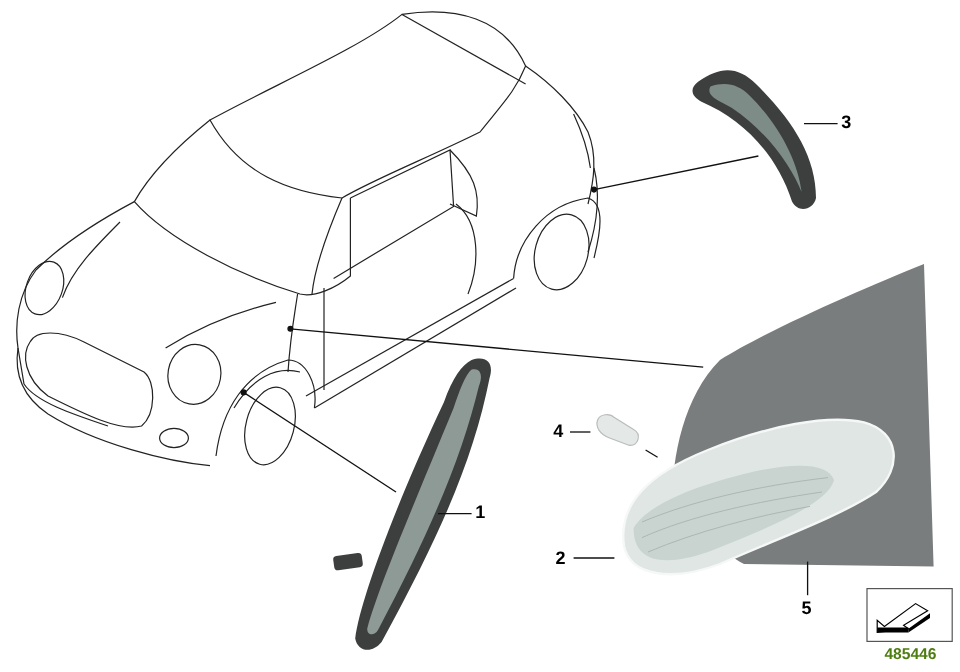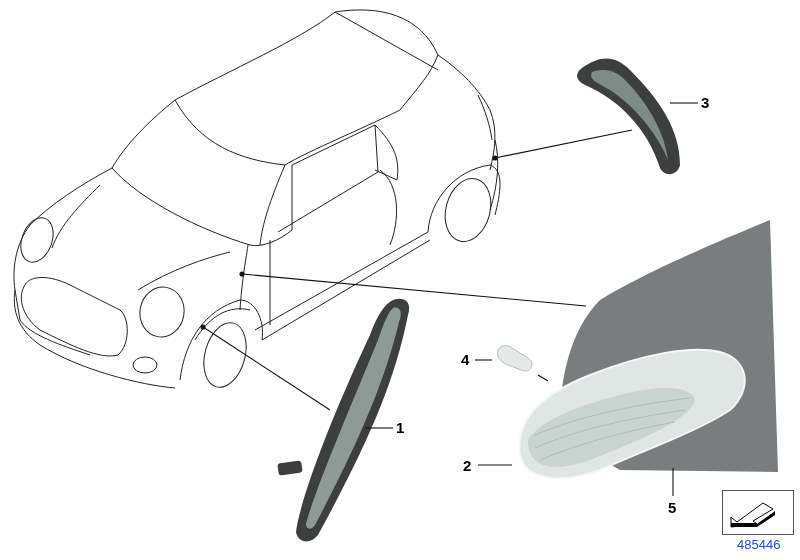--- a/index.html
+++ b/index.html
@@ -1,19 +1,19 @@
 <!DOCTYPE html>
 <html><head>
   <meta charset="utf-8">
   <style>
     html, body { margin: 0; padding: 0; background: #ffffff; }
     body { width: 800px; height: 560px; position: relative; overflow: hidden; font-family: "Liberation Sans", sans-serif; }
     #diagram { position: absolute; left: 0; top: 0; width: 800px; height: 560px; }
     .callout { position: absolute; font-weight: bold; font-size: 15px; color: #000; line-height: 1; }
-    .diagram-id { position: absolute; left: 737px; top: 537px; font-size: 13px; color: #1d4ed8; }
+    .diagram-id { position: absolute; left: 737px; top: 537px; font-size: 13px; color: #4d7c0f; font-weight: bold; }
     .nav-box { position: absolute; left: 722px; top: 490px; width: 70px; height: 43px; border: 1px solid #555; background: #fff; }
   </style>
 </head>
 <body>
 
 <svg id="diagram" viewBox="0 0 800 560" xmlns="http://www.w3.org/2000/svg">
 
   <g fill="none" stroke="#222" stroke-width="1">
 
     <path d="M175 100 C230 70 300 40 335 12 C380 5 420 15 438 55 C430 75 420 85 400 110 C360 130 310 150 285 165 C240 160 200 145 175 100 Z"></path>

